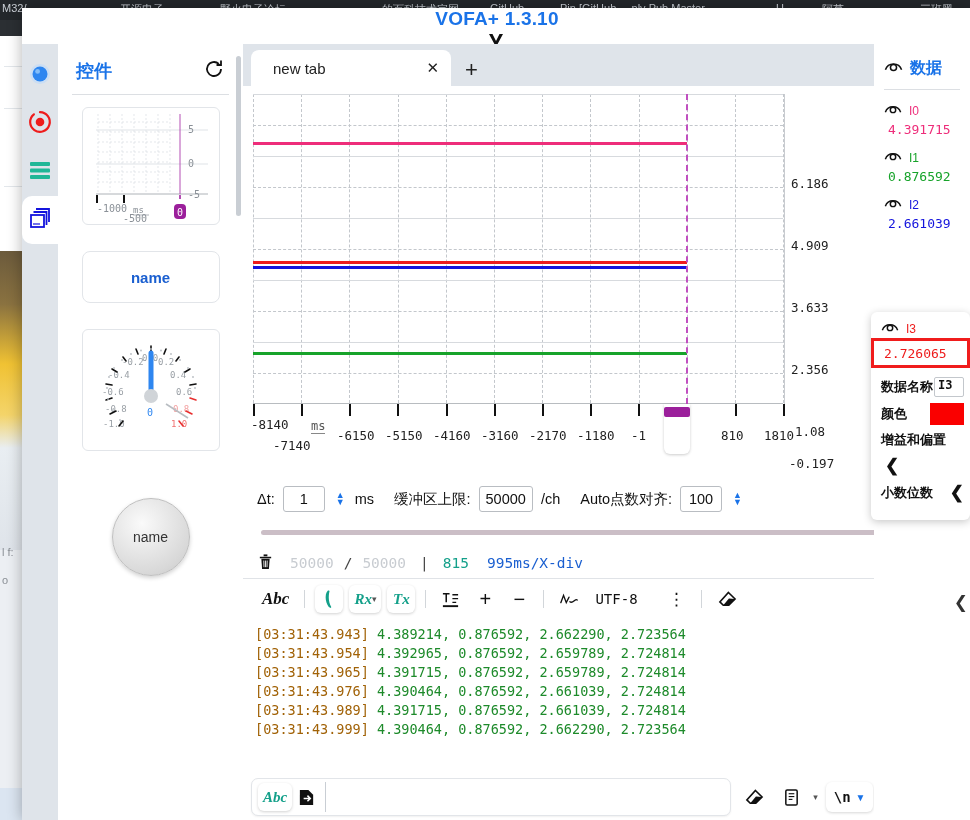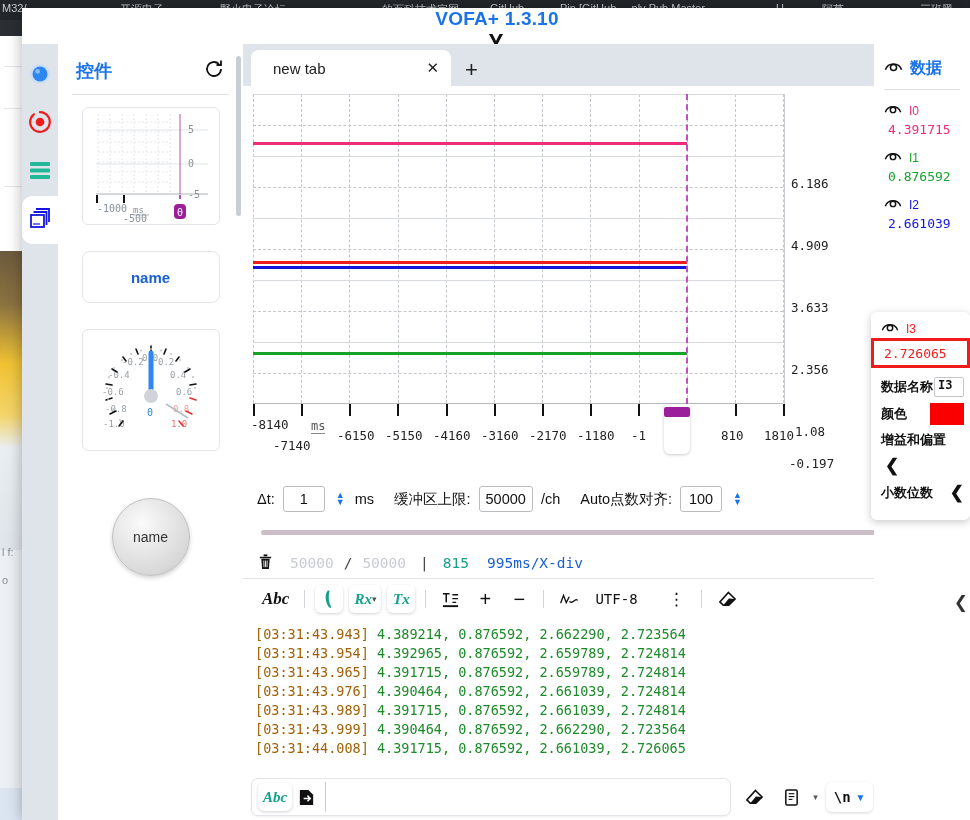--- a/index.html
+++ b/index.html
@@ -772,24 +772,20 @@
             <span class="log-val">4.390464, 0.876592, 2.661039, 2.724814</span>
           </div>
           <div>
             <span class="log-ts">[03:31:43.989]</span>
             <span class="log-val">4.391715, 0.876592, 2.661039, 2.724814</span>
           </div>
           <div>
             <span class="log-ts">[03:31:43.999]</span>
             <span class="log-val">4.390464, 0.876592, 2.662290, 2.723564</span>
           </div>
-          <div>
-            <span class="log-ts">[03:31:44.008]</span>
-            <span class="log-val">4.391715, 0.876592, 2.661039, 2.726065</span>
-          </div>
         </div>
 
         <div id="sendbar">
           <div id="send-wrap">
             <span class="tt-btn tt-box tt-teal">Abc</span>
             <span class="tt-btn">
               <svg width="19" height="19" viewBox="0 0 20 20">
                   <path d="M3 2h9l5 5v11H3z" fill="#111"></path>
                   <path d="M7 11h7M11 8l3 3-3 3" stroke="#fff" stroke-width="1.6" fill="none"></path>
                 </svg>

